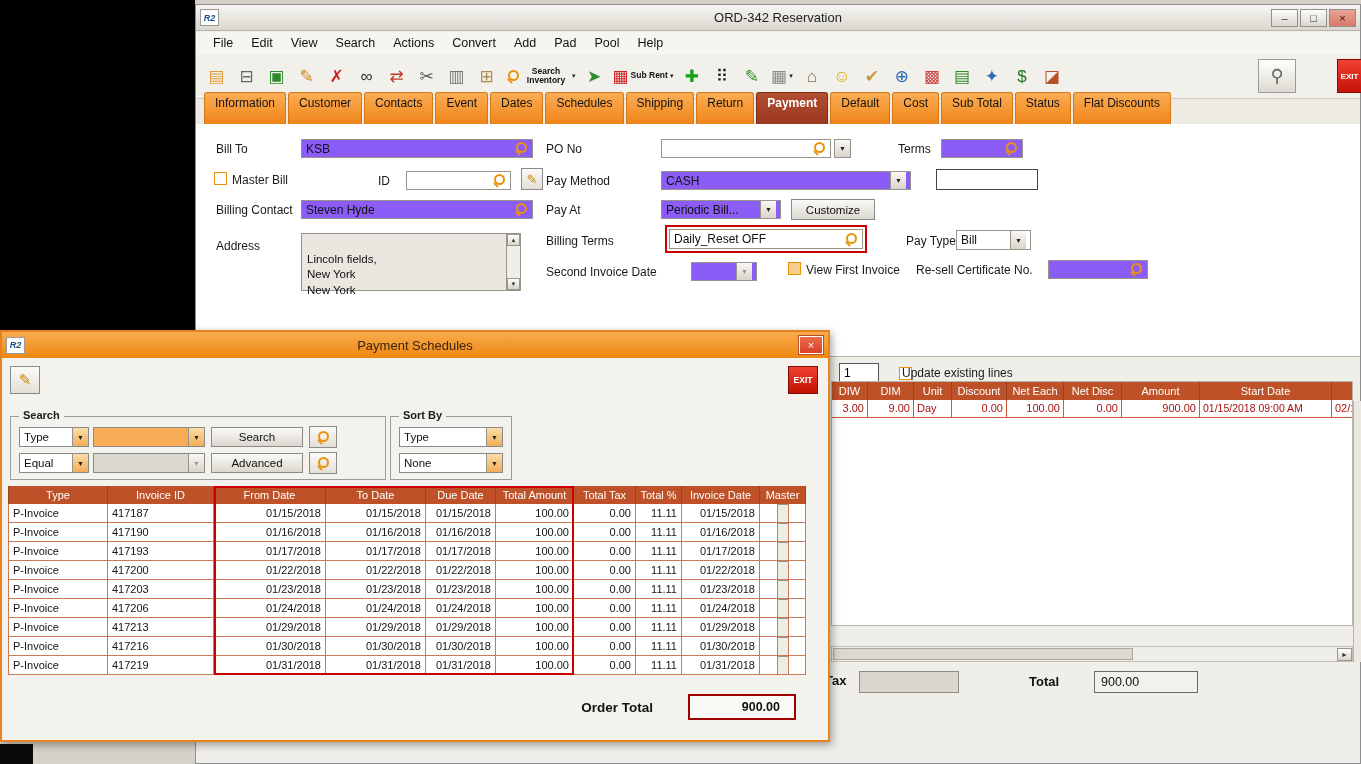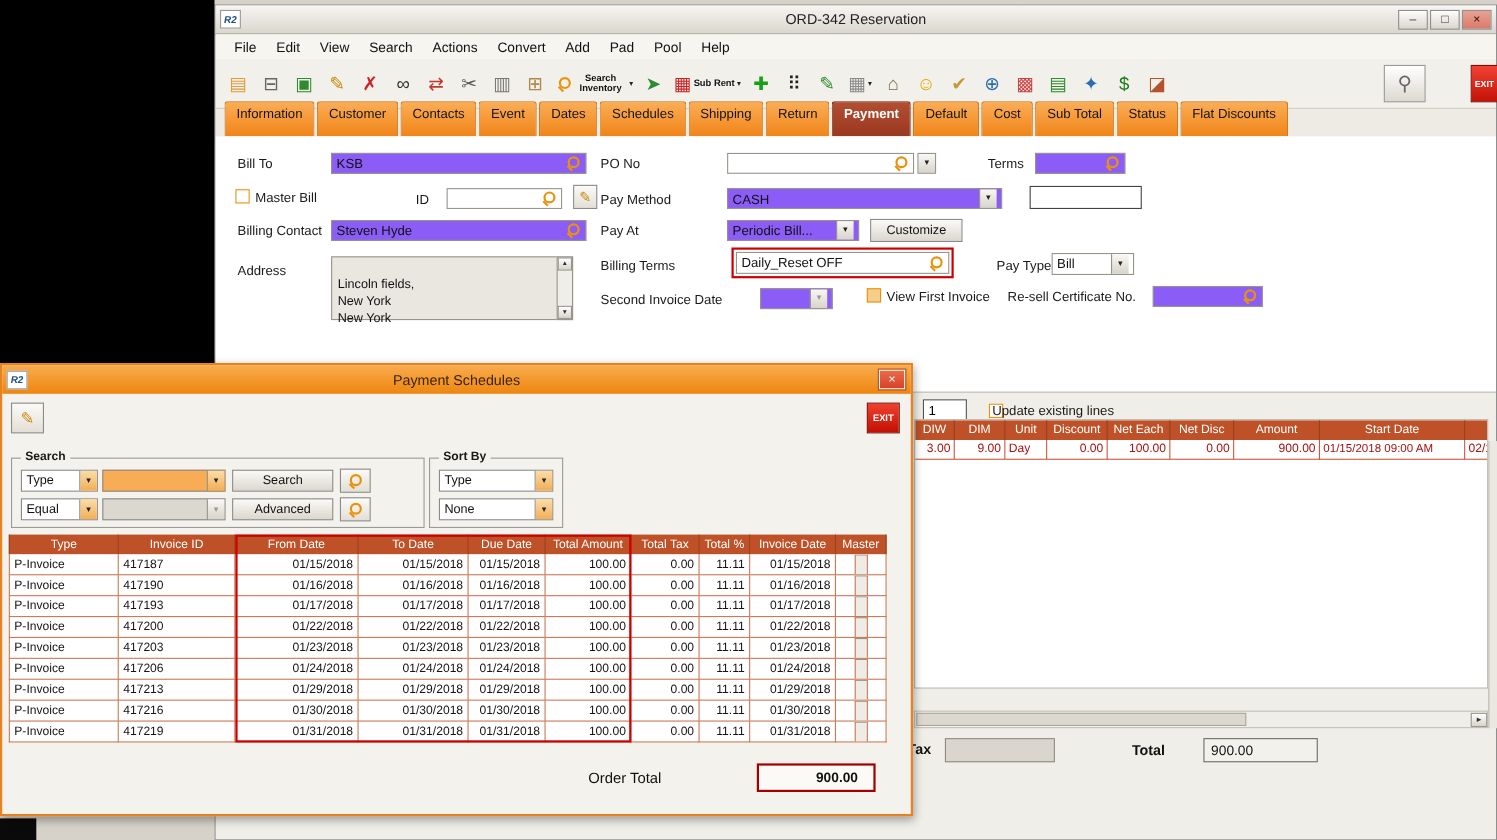--- a/index.html
+++ b/index.html
@@ -99,21 +99,21 @@
   .ps-head span:nth-of-type(7){width:62px}.ps-head span:nth-of-type(8){width:46px}
   .ps-head span:nth-of-type(9){width:78px}.ps-head span:nth-of-type(10){width:46px}
   .ps-head span:first-of-type{border-left:1px solid #9A421F}
   .ps-row{display:flex;height:19px;background:#fff}
   .ps-row span{height:19px;line-height:18px;font-size:11px;color:#141414;border-right:1px solid #CC7A55;border-bottom:1px solid #CC7A55;padding:0 4px;overflow:hidden;flex:0 0 auto;display:block}
   .ps-row span:first-child{border-left:1px solid #CC7A55}
   .pc1{width:100px}.pc2{width:106px}.pc3{width:112px}.pc4{width:100px}.pc5{width:70px}
   .pc6{width:78px}.pc7{width:62px}.pc8{width:46px}.pc9{width:78px}
   .pc10{width:46px;display:flex !important;align-items:center;justify-content:center;padding:0 !important}
   .cbx{width:12px;height:12px;background:#EFECE5;border:1px solid #98958d;display:inline-block}
-  .ot-label{position:absolute;left:468px;top:368px;width:196px;text-align:center;font-size:13.5px;font-weight:normal;color:#111}
+  .ot-label{position:absolute;left:455px;top:368px;width:196px;text-align:right;font-size:13.5px;font-weight:bold;color:#111}
   .ot-field{position:absolute;left:686px;top:362px;width:108px;height:26px;background:#FBFAF6;border:2px solid #A00000;display:flex;align-items:center;justify-content:flex-end;padding-right:14px;font-size:12.5px;font-weight:bold;color:#111}
 </style>
 </head>
 <body>
 
 <div class="page">
   <div class="black-top"></div>
   <div class="black-bottom"></div>
 
   <div class="mainwin">

